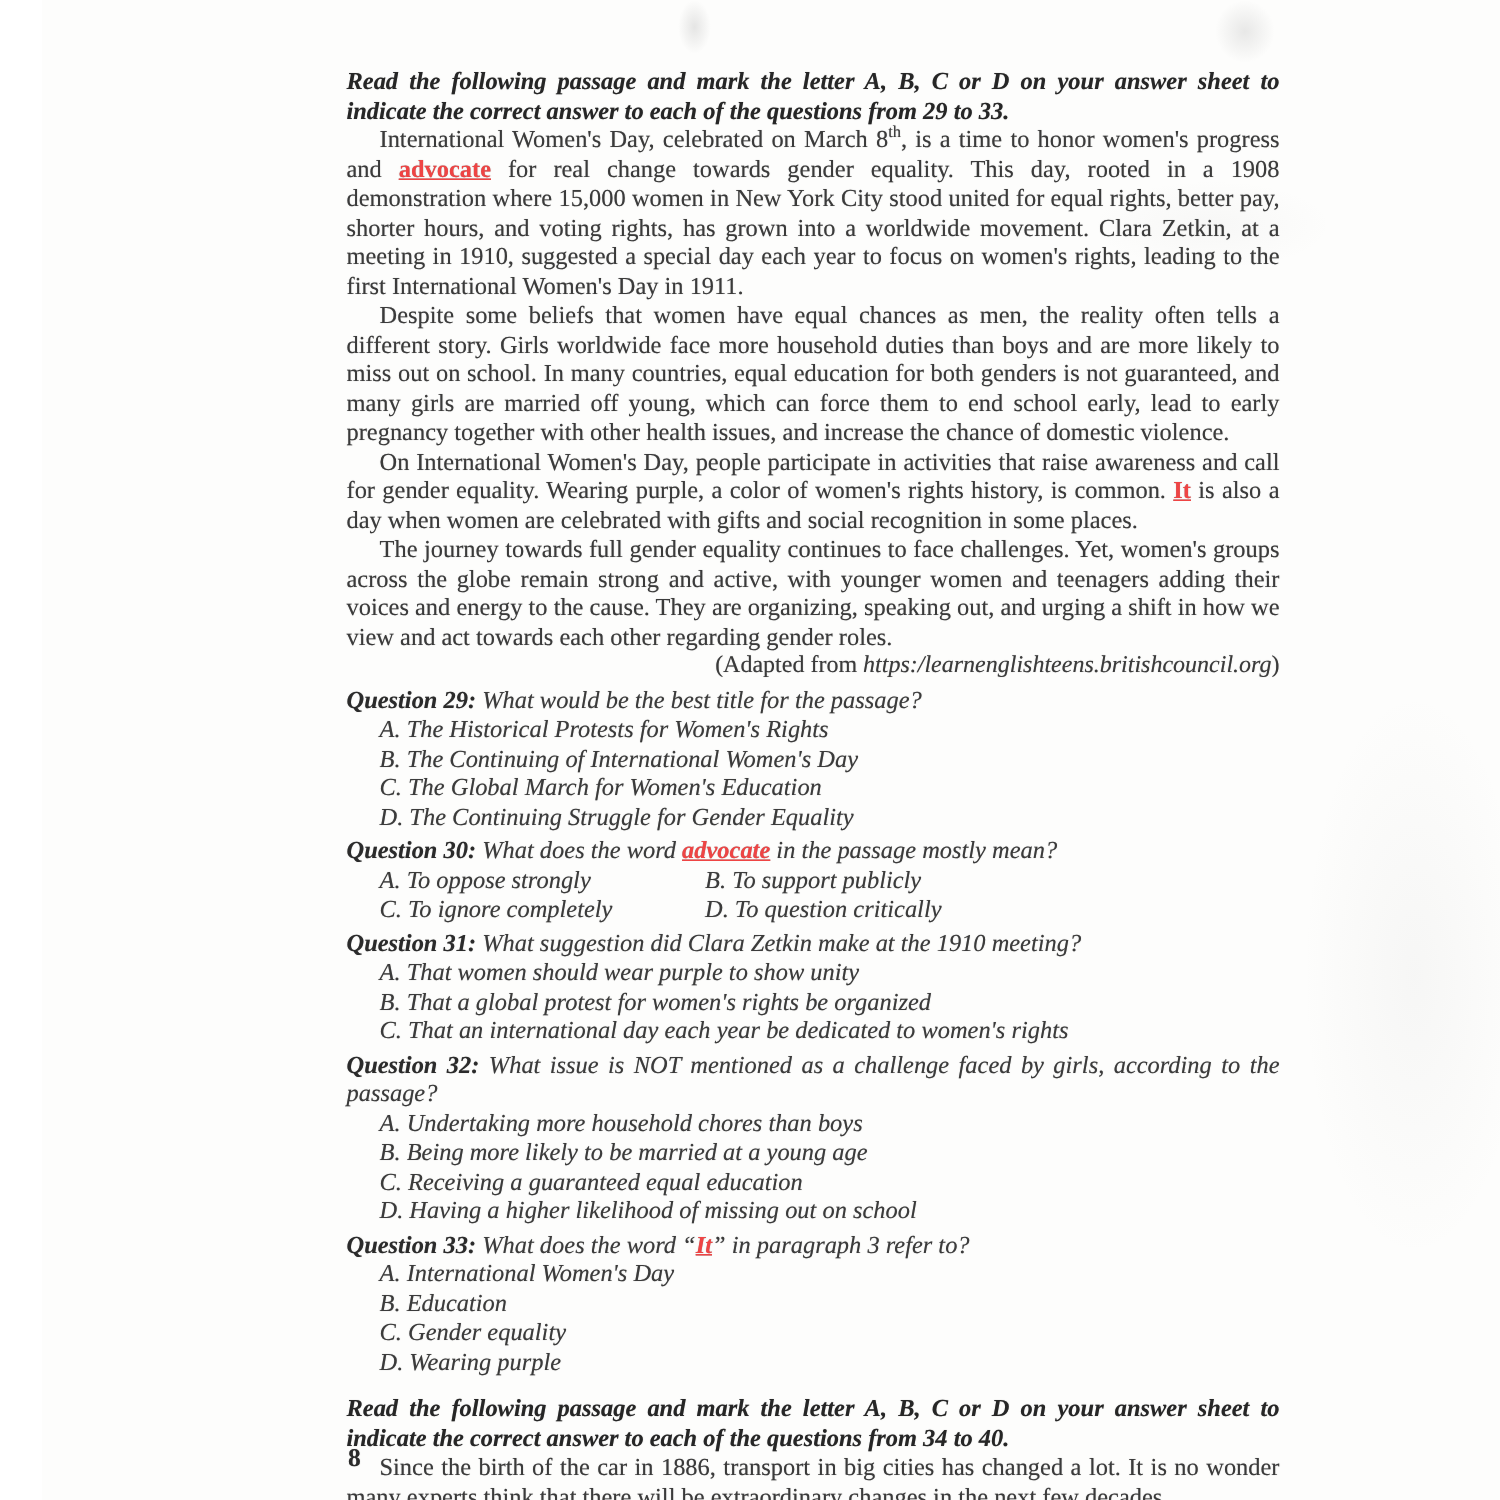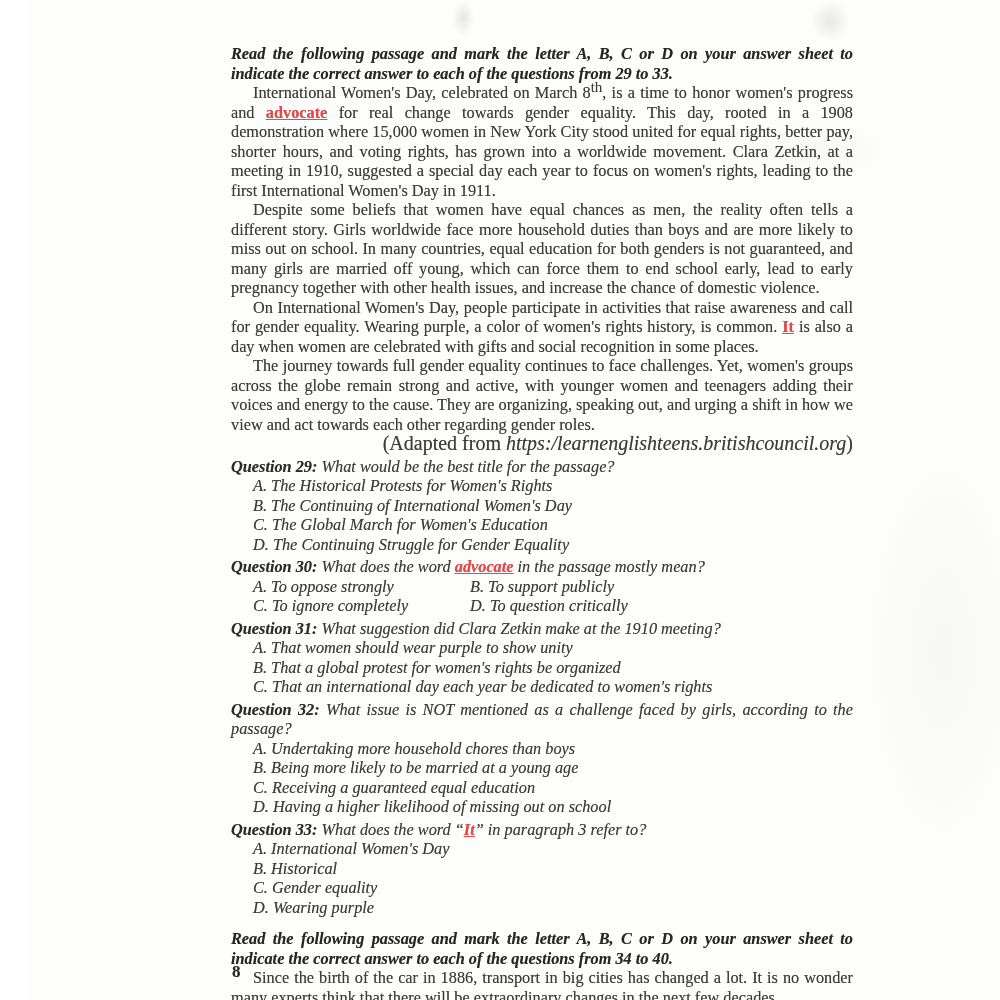--- a/index.html
+++ b/index.html
@@ -35,22 +35,22 @@
   .instr {
     font-weight: bold;
     font-style: italic;
     color: #262626;
     text-indent: 0;
   }
   .instr-2 { margin-top: 12px; }
   .para { text-indent: 22px; }
   .b  { font-weight: bold; color: #2b2b2b; }
   .bu { font-weight: bold; text-decoration: underline; color: #ef4444; }
-  .sup { vertical-align: super; font-size: 15px; line-height: 0; }
-  .attribution { text-align: right; text-indent: 0; font-size: 20px; }
+  .sup { vertical-align: super; font-size: 11px; line-height: 0; }
+  .attribution { text-align: right; text-indent: 0; font-size: 16px; }
   .attribution .url { font-style: italic; }
   .question { margin-top: 3px; font-style: italic; }
   .qline { margin: 0; }
   .opts { padding-left: 22px; text-align: left; }
   .opt { line-height: 19.5px; }
   .two-col { display: grid; grid-template-columns: 217px 1fr; }
   .inline-row { display: flex; flex-direction: column; }
   .inline-row .w-a { width: 217px; }
   .inline-row .w-b { width: 130px; }
   .inline-row .w-c { width: 155px; }
@@ -123,21 +123,21 @@
         <div class="opt">B. Being more likely to be married at a young age</div>
         <div class="opt">C. Receiving a guaranteed equal education</div>
         <div class="opt">D. Having a higher likelihood of missing out on school</div>
       </div>
     </div>
 
     <div class="question">
       <p class="qline"><span class="b">Question 33:</span><span> What does the word “</span><span class="bu">It</span><span>” in paragraph 3 refer to?</span></p>
       <div class="opts inline-row">
         <span class="opt w-a">A. International Women's Day</span>
-        <span class="opt w-b">B. Historical</span>
+        <span class="opt w-b">B. Education</span>
         <span class="opt w-c">C. Gender equality</span>
         <span class="opt">D. Wearing purple</span>
       </div>
     </div>
 
     <p class="instr instr-2">Read the following passage and mark the letter A, B, C or D on your answer sheet to indicate the correct answer to each of the questions from 34 to 40.</p>
 
     <p class="para">Since the birth of the car in 1886, transport in big cities has changed a lot. It is no wonder many experts think that there will be extraordinary changes in the next few decades.</p>
 
   </div>

